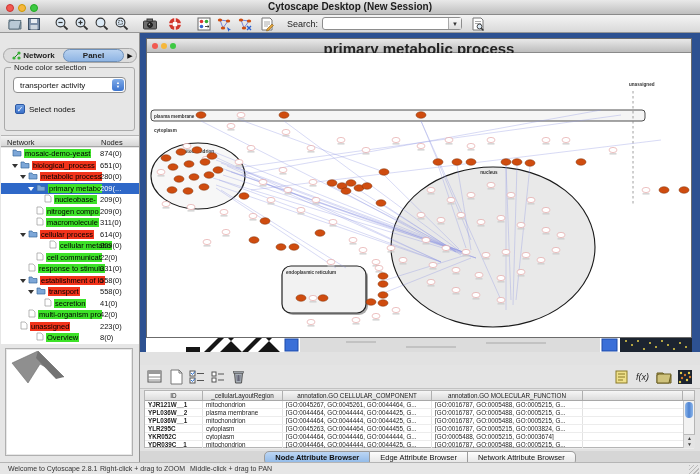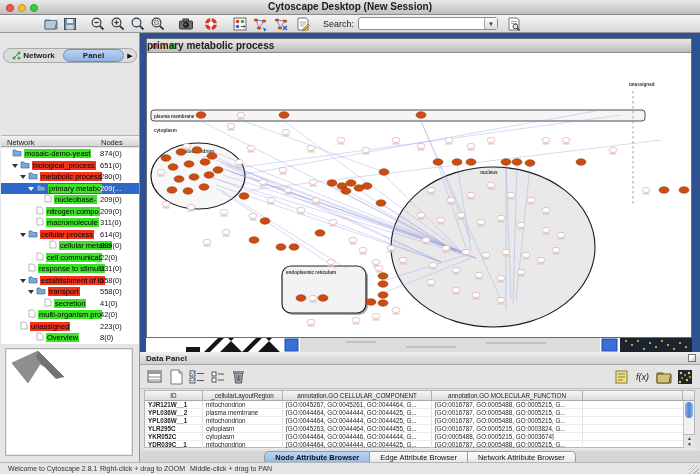--- a/index.html
+++ b/index.html
@@ -12,21 +12,21 @@
   .titlebar .title{position:absolute;left:0;right:0;top:1px;text-align:center;
     font-weight:bold;font-size:10px;color:#1c1c1c;}
   .light{position:absolute;top:4px;width:8px;height:8px;border-radius:50%;}
   .light.r{left:6px;background:#f15a51;border:1px solid #c33;}
   .light.y{left:18px;background:#f6b73c;border:1px solid #c90;}
   .light.g{left:30px;background:#3ec943;border:1px solid #2a2;}
 
   
   .toolbar{position:absolute;left:0;top:15px;width:700px;height:18px;
     background:linear-gradient(#f4f4f4,#d9d9d9);border-bottom:1px solid #979797;
-    display:flex;align-items:center;padding-left:36px;}
+    display:flex;align-items:center;}
   .tbicon{width:16px;height:16px;flex:0 0 16px;}
   .search-label{font-size:9px;color:#222;margin-left:12px;}
   .search-combo{margin-left:4px;width:140px;height:13px;background:#fff;
     border:1px solid #8d8d8d;border-radius:3px;position:relative;display:flex;align-items:center;}
   .search-combo input{border:0;outline:0;width:122px;height:11px;font-size:8px;padding-left:3px;background:transparent;}
   .search-combo .arrowbtn{position:absolute;right:0;top:0;width:13px;height:11px;
     border-left:1px solid #aaa;background:linear-gradient(#fafafa,#dcdcdc);
     display:flex;align-items:center;justify-content:center;font-size:6px;color:#333;}
 
   
@@ -79,21 +79,21 @@
   .trow.sel .count{color:#fff;}
   .birdseye{position:absolute;left:5px;top:315px;width:128px;height:108px;background:#fff;
     border:1px solid #b0b0b0;box-shadow:inset 0 0 0 1px #e8e8e8;}
 
   
   .desktop{position:absolute;left:140px;top:33px;width:560px;height:319px;background:#2d5191;}
   .net-window{position:absolute;left:6px;top:5px;width:546px;height:300px;
     border:1px solid #6b6b6b;background:#fff;}
   .net-title{position:absolute;left:0;top:0;width:100%;height:14px;
     background:linear-gradient(#e9e9e9,#bdbdbd);border-bottom:1px solid #8a8a8a;}
-  .net-title .t{position:absolute;left:0;right:0;top:1px;text-align:left;font-size:10px;
+  .net-title .t{position:absolute;left:0;right:0;top:1px;text-align:center;font-size:15px;
     font-weight:bold;color:#222;}
   .nlight{position:absolute;top:4px;width:6px;height:6px;border-radius:50%;}
   .nlight.r{left:5px;background:#f15a51;}
   .nlight.y{left:14px;background:#f6b73c;}
   .nlight.g{left:23px;background:#3ec943;}
   .net-canvas{position:absolute;left:0;top:14px;width:544px;height:284px;background:#fff;}
   .strip{position:absolute;left:6px;top:305px;width:546px;height:14px;}
 
   
   .data-panel{position:absolute;left:140px;top:352px;width:560px;height:99px;background:#e2e2e2;}
@@ -242,20 +242,34 @@
             <circle cx="2" cy="7" r="1.6" fill="#37b034"></circle>
             <circle cx="7" cy="2" r="1.6" fill="#37b034"></circle>
             <circle cx="7" cy="7" r="1.6" fill="#37b034"></circle>
           </svg>
         <span>Network</span>
       </div>
       <div class="tab sel">
         <span>Panel</span>
       </div>
       <div class="tab-arrow">▶</div>
+    </div>
+    <div class="groupbox">
+      <span class="legend">Node color selection</span>
+      <div class="combo">
+        <span>transporter activity</span>
+        <span class="stepper">
+            <span>▲</span>
+            <span>▼</span>
+          </span>
+      </div>
+      <div class="chkrow">
+        <span class="chk">✓</span>
+        <span class="chklabel">Select nodes</span>
+      </div>
     </div>
     <div class="tree-header">
       <span class="h1">Network</span>
       <span class="h2">Nodes</span>
     </div>
     <div class="tree" id="tree">
         <div class="trow" style="padding-left: 3px;"><span class="slot"></span><span class="ic"><svg width="10" height="9">
               <path d="M1 2h3l1 1.5h4V8H1z" fill="#7da7d8" stroke="#3a6a9e" stroke-width=".7"></path>
             </svg></span><span class="lbl green">mosaic-demo-yeast</span><span class="count">874(0)</span></div>
         <div class="trow" style="padding-left: 11px;"><span class="arrow"></span><span class="ic"><svg width="10" height="9">
@@ -606,24 +620,20 @@
             <circle cx="522" cy="7" r="1"></circle>
             <circle cx="528" cy="11" r="1"></circle>
           <circle cx="534" cy="5" r="1"></circle>
             <circle cx="540" cy="9" r="1"></circle>
         </g>
       </svg>
     </div>
   </div>
 
   <div class="data-panel">
-    <div class="dp-title">
-      <span>Data Panel</span>
-      <span class="float-icon"></span>
-    </div>
     <div class="dp-toolbar">
       <span class="dpicon" style="margin-left:6px"><svg width="18" height="18">
             <rect x="2" y="3" width="13" height="11" fill="#fff" stroke="#555"></rect>
             <rect x="2" y="3" width="13" height="3" fill="#9a9a9a"></rect>
             <line x1="2" y1="9" x2="15" y2="9" stroke="#888"></line>
             <line x1="2" y1="12" x2="15" y2="12" stroke="#888"></line>
           </svg></span>
       <span class="dpicon"><svg width="18" height="18">
             <path d="M4 2h8l3 3v11H4z" fill="#fff" stroke="#777"></path>
             <path d="M12 2v3h3" fill="none" stroke="#777"></path>

